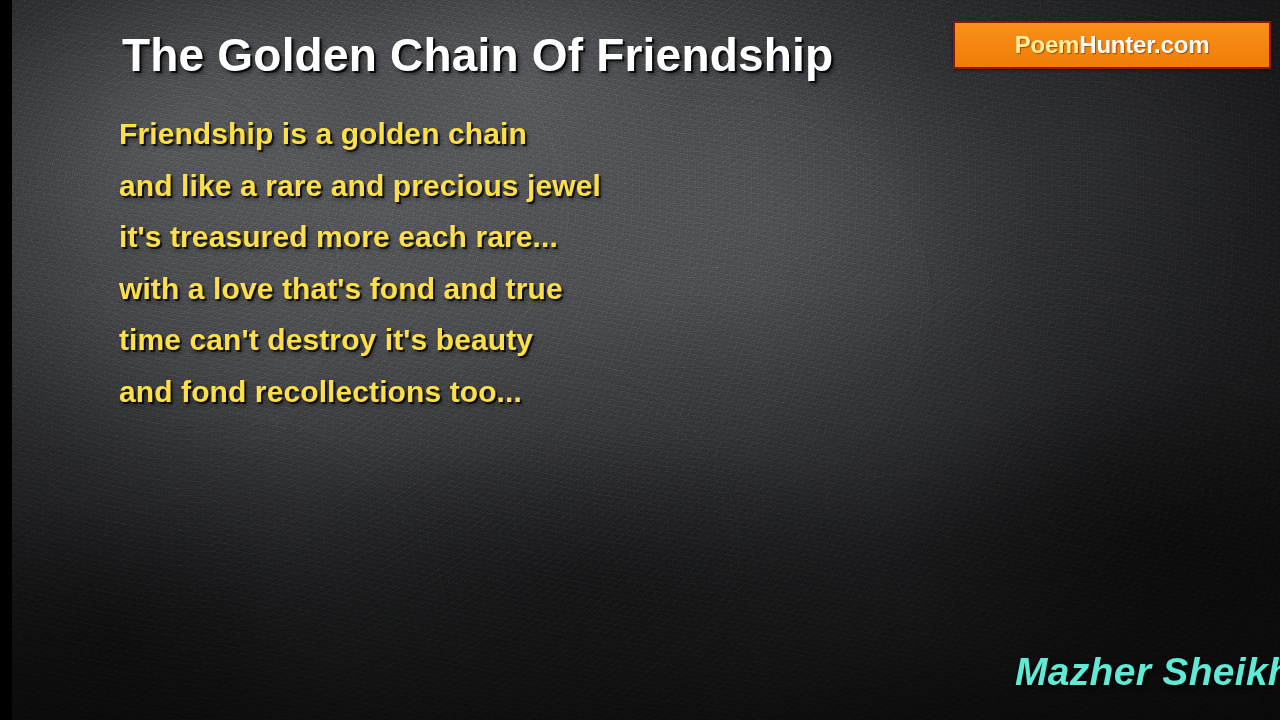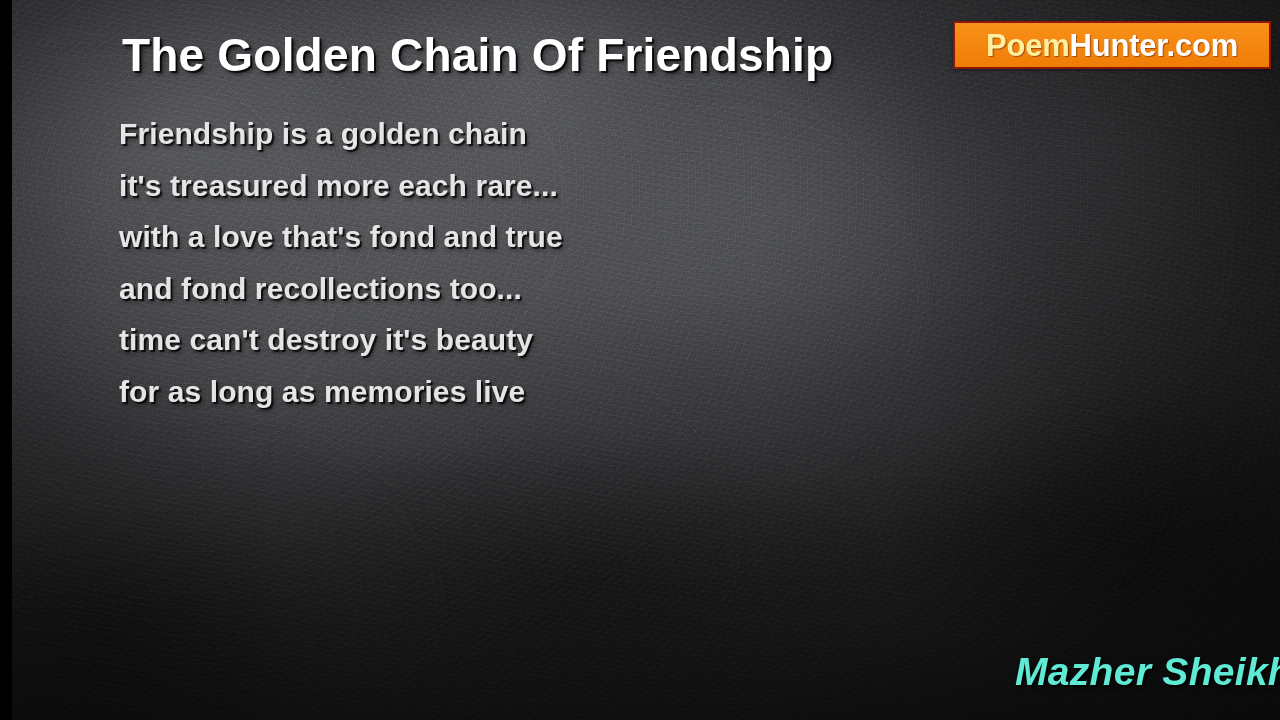--- a/index.html
+++ b/index.html
@@ -142,41 +142,41 @@
     background: linear-gradient(#f9901a, #ef7d06);
     border: 2px solid #8e1606;
     box-sizing: border-box;
     display: flex;
     align-items: center;
     justify-content: center;
     box-shadow: 0 1px 3px rgba(0,0,0,0.5);
   }
 
   .logo-text {
-    font-size: 31px;
+    font-size: 24px;
     font-weight: bold;
     letter-spacing: -0.2px;
     white-space: nowrap;
     line-height: 1;
     text-shadow: 1px 1px 1px rgba(90,30,0,0.55);
   }
   .logo-poem { color: #ffef9e; }
   .logo-hunter { color: #ffffff; }
 
   .poem-body {
     position: absolute;
     left: 107px;
     top: 108px;
     width: 760px;
   }
 
   .poem-line {
     font-size: 30px;
     font-weight: bold;
-    color: #e5e5e5;
+    color: #fde047;
     line-height: 51.6px;
     height: 51.6px;
     white-space: nowrap;
     letter-spacing: 0.1px;
     text-shadow:
       2px 2px 0 rgba(0,0,0,0.70),
       2px 3px 4px rgba(0,0,0,0.50);
   }
 
   .poem-author {
@@ -243,23 +243,23 @@
   <div class="content">
 
     <div class="poem-title">The Golden Chain Of Friendship</div>
 
     <div class="logo-badge">
       <span class="logo-text"><span class="logo-poem">Poem</span><span class="logo-hunter">Hunter.com</span></span>
     </div>
 
     <div class="poem-body">
       <div class="poem-line">Friendship is a golden chain</div>
+      <div class="poem-line">and like a rare and precious jewel</div>
       <div class="poem-line">it's treasured more each rare...</div>
       <div class="poem-line">with a love that's fond and true</div>
+      <div class="poem-line">time can't destroy it's beauty</div>
       <div class="poem-line">and fond recollections too...</div>
-      <div class="poem-line">time can't destroy it's beauty</div>
-      <div class="poem-line">for as long as memories live</div>
     </div>
 
     <div class="poem-author">Mazher Sheikh</div>
 
   </div>
 </div>
 
 </body></html>

